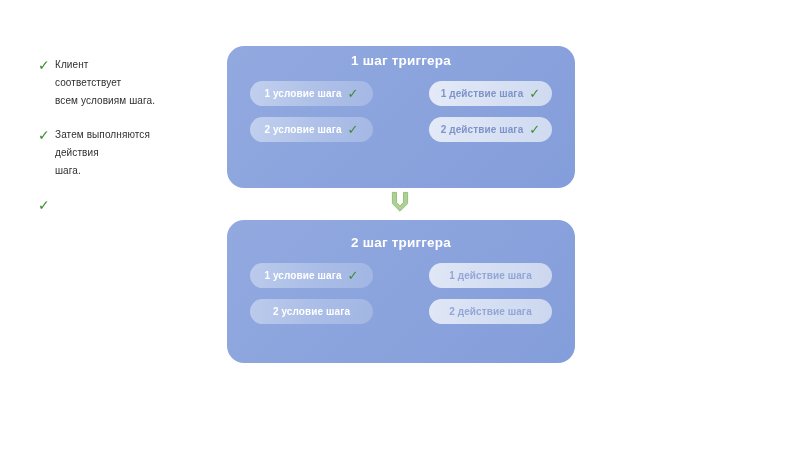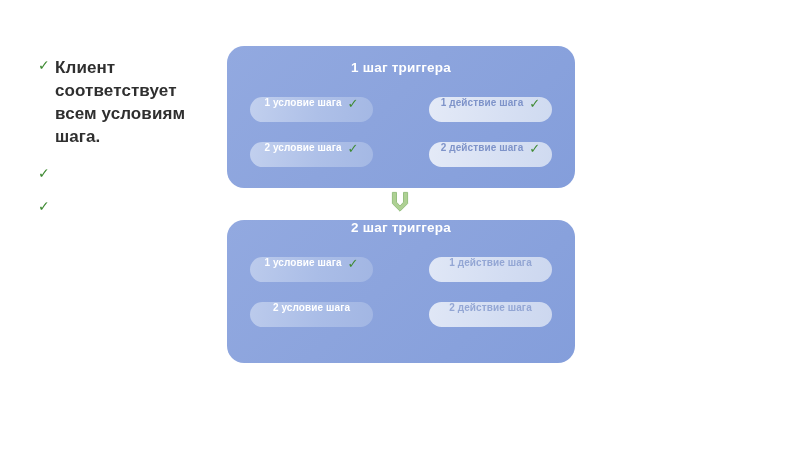--- a/index.html
+++ b/index.html
@@ -40,26 +40,25 @@
     line-height: 16px;
     font-family: "DejaVu Sans", sans-serif;
   }
   .chev-wrap {
     display: block;
     width: 15px;
     height: 18px;
     margin-top: 1px;
   }
   .note-text {
-    font-size: 17px;
-    line-height: 23px;
+    font-size: 10px;
+    line-height: 18px;
     color: #2f2f2f;
     white-space: pre-line;
     letter-spacing: 0.1px;
-    font-weight: bold;
   }
   .note.indent .note-text {
     padding-left: 2px;
   }
 
   
   .block {
     position: absolute;
     left: 227px;
     width: 348px;
@@ -68,46 +67,46 @@
   }
   #block-1 { top: 46px; height: 142px; }
   #block-2 { top: 220px; height: 143px; }
 
   .block-title {
     text-align: center;
     color: #ffffff;
     font-size: 13.5px;
     font-weight: bold;
     letter-spacing: 0.2px;
-    padding-top: 14px;
-  }
-  #block-2 .block-title { padding-top: 0; }
+    padding-top: 7px;
+  }
+  #block-2 .block-title { padding-top: 15px; }
 
   .pill-grid {
     position: relative;
     margin-top: 13px;
   }
   .pill-row {
     display: flex;
     justify-content: space-between;
     padding: 0 23px;
     margin-bottom: 11px;
   }
   .pill {
     width: 123px;
     height: 25px;
     border-radius: 13px;
     display: flex;
+    align-items: center;
     justify-content: center;
     box-sizing: border-box;
     font-size: 10px;
     font-weight: bold;
     letter-spacing: 0.1px;
     position: relative;
-    margin-top: 9px;
   }
   .pill .pill-label { white-space: nowrap; }
   .pill .pill-check {
     color: #3f8a33;
     font-size: 13px;
     line-height: 13px;
     margin-left: 6px;
     font-family: "DejaVu Sans", sans-serif;
   }
   .pill .pill-check.hidden { visibility: hidden; margin-left: 0; width: 0; }
@@ -150,20 +149,23 @@
     </span>
     <span class="note-text">Клиент
 соответствует
 всем условиям шага.</span>
   </div>
 
   <div class="note">
     <span class="note-marker">
       <span class="check-glyph">✓</span>
     </span>
+    <span class="note-text">Затем выполняются
+действия
+шага.</span>
   </div>
 
 
   <div class="note">
     <span class="note-marker">
       <span class="check-glyph">✓</span>
     </span>
   </div>
 
 </div>

